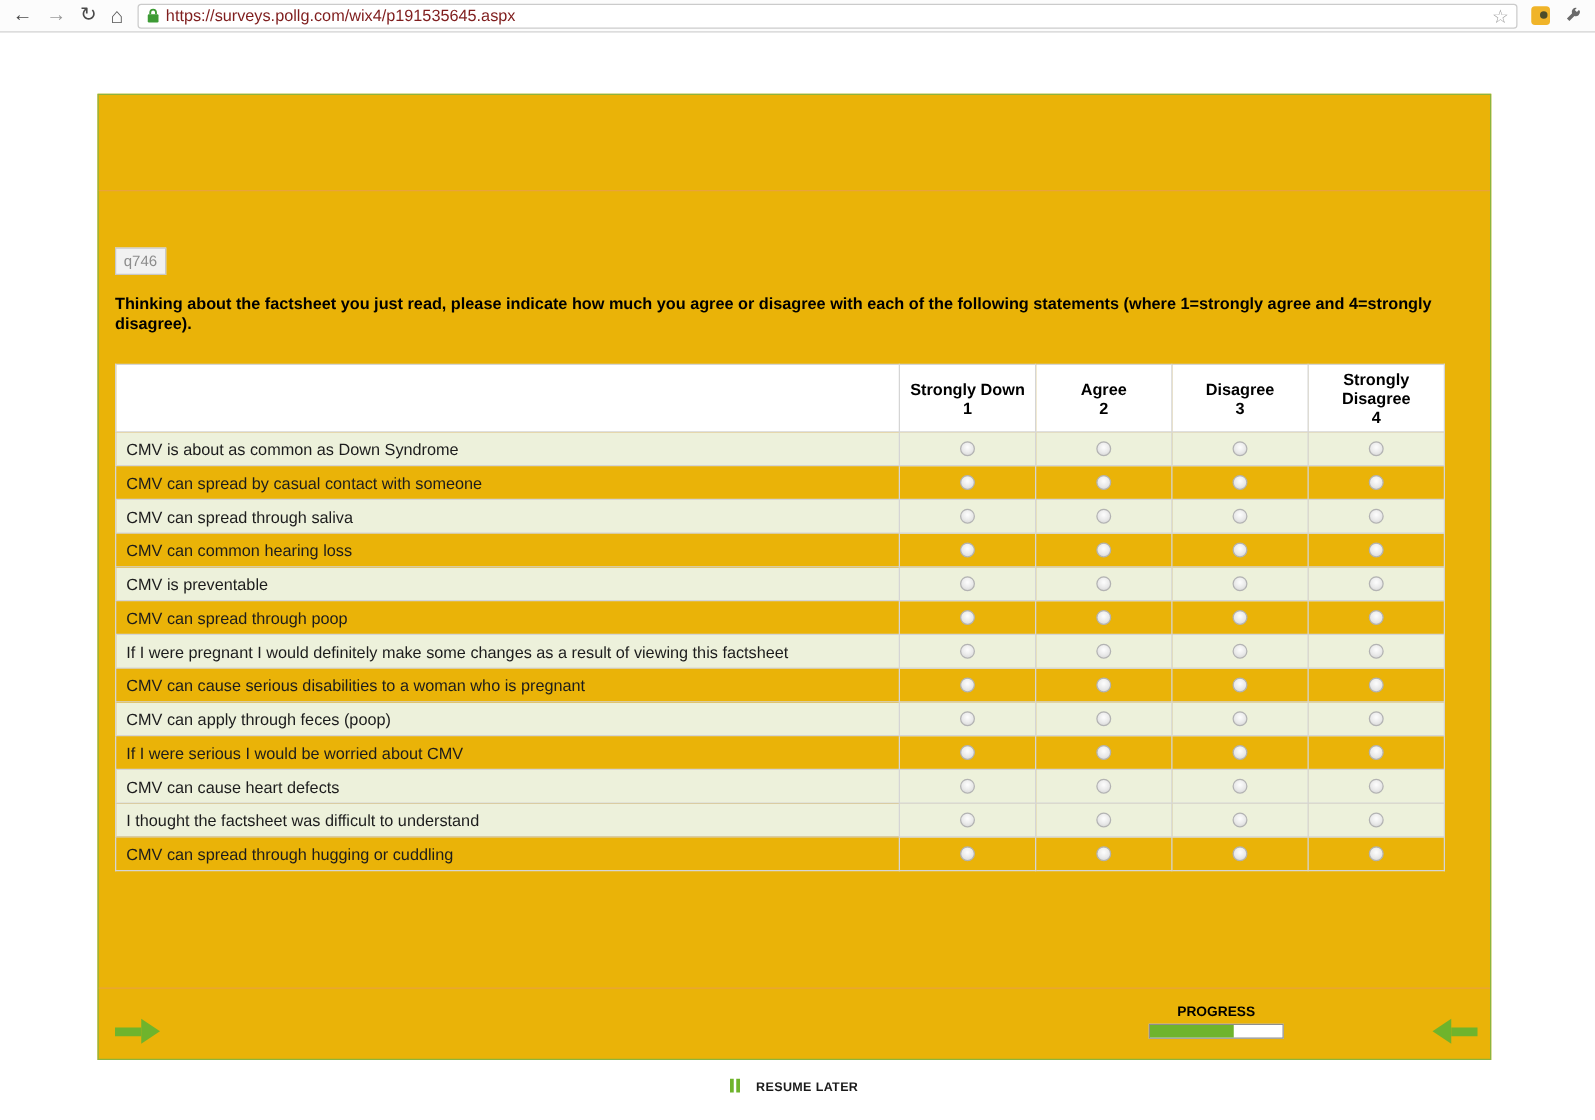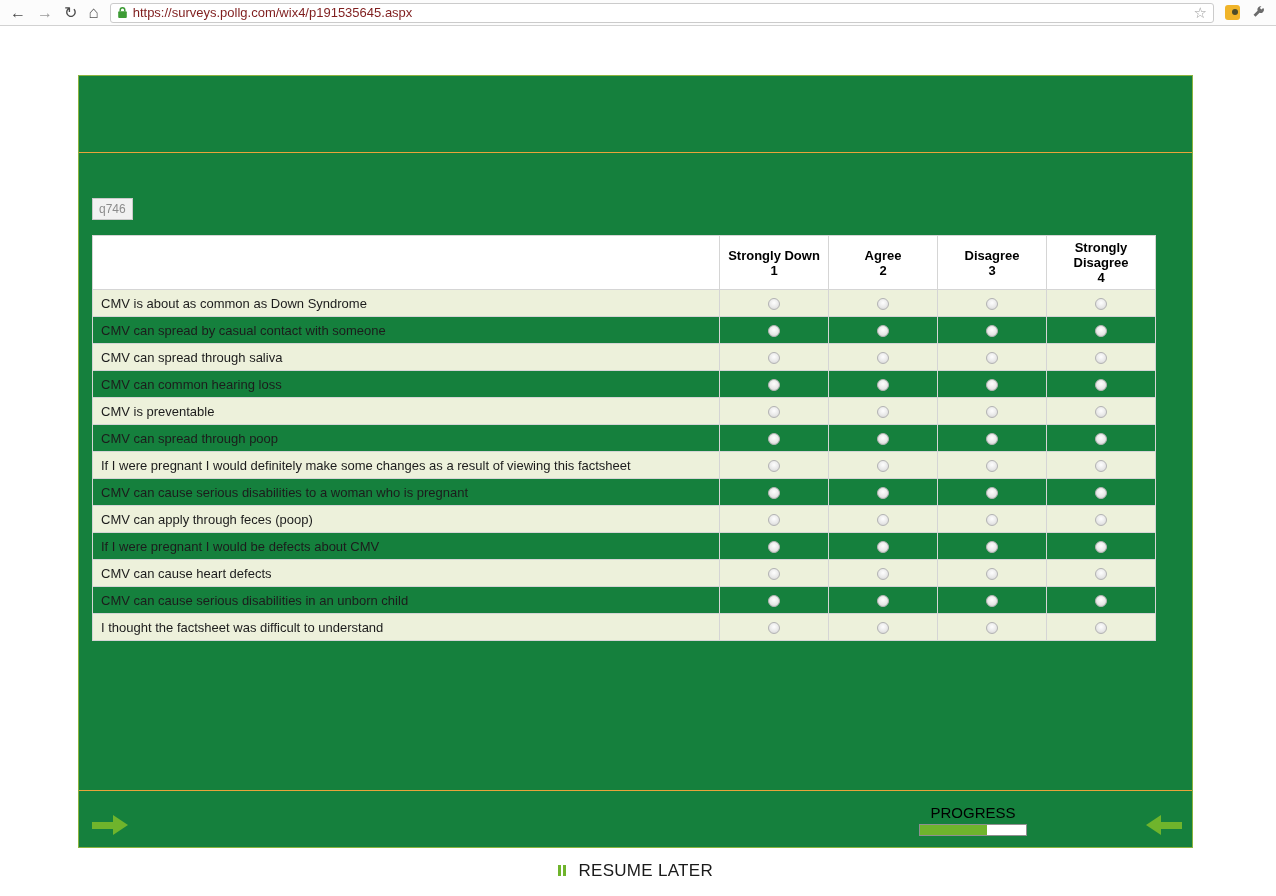--- a/index.html
+++ b/index.html
@@ -16,21 +16,21 @@
              background:#fff; display:flex; align-items:center; padding:0 6px; gap:5px; }
   .url-text { flex:1; font-size:13px; color:#7f1d1d; white-space:nowrap; overflow:hidden; }
   .star-icon { font-size:15px; color:#9a9a9a; cursor:pointer; }
   .ext-icon { width:15px; height:15px; border-radius:3px; background:#f0b429; position:relative; cursor:pointer; }
   .ext-icon::after { content:""; position:absolute; right:2px; top:4px; width:6px; height:6px;
                      border-radius:50%; background:#4c4c2a; }
   .wrench-icon { cursor:pointer; display:flex; align-items:center; }
 
   
   .survey-box { margin:49px 0 0 78px; width:1115px; height:773px;
-                border:1px solid #8CB43F; display:flex; flex-direction:column; background:#15803d; }
+                border:1px solid #8CB43F; display:flex; flex-direction:column; background:#eab308; }
   .survey-header { height:77px; border-bottom:1px solid #E9A33B; }
   .survey-content { flex:1; padding:45px 12px 0 13px; }
 
   .qid-badge { display:inline-block; border:1px solid #c9c9c9; background:#f1f1f1;
                color:#8c8c8c; font-size:12px; padding:3px 6px; margin-bottom:15px; }
   .question-text { font-size:13px; font-weight:bold; color:#000; line-height:16px;
                    max-width:1085px; margin-bottom:24px; }
 
   
   table.grid { border-collapse:collapse; table-layout:fixed; width:1063px; }
@@ -51,29 +51,29 @@
   .survey-footer { height:57px; border-top:1px solid #E9A33B; position:relative; }
   .arrow { position:absolute; top:24px; display:flex; align-items:center; cursor:pointer; }
   .arrow-forward { left:13px; }
   .arrow-back { right:10px; }
   .arrow .shaft { width:21px; height:7px; background:#6FB42C; }
   .arrow .head-right { width:0; height:0; border-top:10px solid transparent;
                        border-bottom:10px solid transparent; border-left:15px solid #6FB42C; }
   .arrow .head-left { width:0; height:0; border-top:10px solid transparent;
                       border-bottom:10px solid transparent; border-right:15px solid #6FB42C; }
   .progress-wrap { position:absolute; left:840px; top:13px; width:108px; text-align:center; }
-  .progress-label { font-size:15px; font-weight:normal; color:#000; margin-bottom:3px; }
+  .progress-label { font-size:11px; font-weight:bold; color:#000; margin-bottom:3px; }
   .progress-bar { width:108px; height:12px; border:1px solid #8f8f8f; background:#fff; }
   .progress-fill { height:100%; background:#6FB42C; }
 
   
   .resume-later { width:1115px; margin-left:78px; margin-top:13px; text-align:center; cursor:pointer; }
   .pause-icon { display:inline-block; vertical-align:middle; margin-right:6px; }
   .pause-icon i { display:inline-block; width:3px; height:11px; background:#6FB42C; margin-right:2px; }
-  .resume-label { font-size:17px; font-weight:normal; color:#1a1a1a; vertical-align:middle; letter-spacing:0.3px; }
+  .resume-label { font-size:10px; font-weight:bold; color:#1a1a1a; vertical-align:middle; letter-spacing:0.3px; }
 </style>
 </head>
 <body>
 
 <div class="chrome">
   <span class="nav-icon">←</span>
   <span class="nav-icon fwd">→</span>
   <span class="nav-icon">↻</span>
   <span class="nav-icon home">⌂</span>
   <div class="omnibox">
@@ -92,20 +92,21 @@
       <path d="M13.8 4.2a3.6 3.6 0 0 1-4.7 4.1L4.8 12.6l-2.1-2.1 4.3-4.3A3.6 3.6 0 0 1 11.1 1.4L9.4 3.1l1.8 1.8 1.7-1.7c.4.3.7.6.9 1z" fill="#6b6b6b"></path>
     </svg>
   </span>
 </div>
 
 <div class="survey-box">
   <div class="survey-header"></div>
 
   <div class="survey-content">
     <span class="qid-badge">q746</span>
+    <p class="question-text">Thinking about the factsheet you just read, please indicate how much you agree or disagree with each of the following statements (where 1=strongly agree and 4=strongly disagree).</p>
 
     <table class="grid">
       <colgroup>
         <col style="width:627px">
         <col style="width:109px">
           <col style="width:109px">
           <col style="width:109px">
           <col style="width:109px">
       </colgroup>
       <thead>
@@ -187,46 +188,46 @@
             <td class="radio-cell"><input type="radio" name="row7" style=""></td>
           </tr>
           <tr class="alt">
             <td class="statement">CMV can apply through feces (poop)</td>
             <td class="radio-cell"><input type="radio" name="row8" style=""></td>
             <td class="radio-cell"><input type="radio" name="row8" style=""></td>
             <td class="radio-cell"><input type="radio" name="row8" style=""></td>
             <td class="radio-cell"><input type="radio" name="row8" style=""></td>
           </tr>
           <tr>
-            <td class="statement">If I were pregnant I would be defects about CMV</td>
+            <td class="statement">If I were serious I would be worried about CMV</td>
             <td class="radio-cell"><input type="radio" name="row9" style=""></td>
             <td class="radio-cell"><input type="radio" name="row9" style=""></td>
             <td class="radio-cell"><input type="radio" name="row9" style=""></td>
             <td class="radio-cell"><input type="radio" name="row9" style=""></td>
           </tr>
           <tr class="alt">
             <td class="statement">CMV can cause heart defects</td>
             <td class="radio-cell"><input type="radio" name="row10" style=""></td>
             <td class="radio-cell"><input type="radio" name="row10" style=""></td>
             <td class="radio-cell"><input type="radio" name="row10" style=""></td>
             <td class="radio-cell"><input type="radio" name="row10" style=""></td>
           </tr>
-          <tr>
-            <td class="statement">CMV can cause serious disabilities in an unborn child</td>
-            <td class="radio-cell"><input type="radio" name="row11" style=""></td>
-            <td class="radio-cell"><input type="radio" name="row11" style=""></td>
-            <td class="radio-cell"><input type="radio" name="row11" style=""></td>
-            <td class="radio-cell"><input type="radio" name="row11" style=""></td>
-          </tr>
           <tr class="alt">
             <td class="statement">I thought the factsheet was difficult to understand</td>
             <td class="radio-cell"><input type="radio" name="row12" style=""></td>
             <td class="radio-cell"><input type="radio" name="row12" style=""></td>
             <td class="radio-cell"><input type="radio" name="row12" style=""></td>
             <td class="radio-cell"><input type="radio" name="row12" style=""></td>
+          </tr>
+          <tr>
+            <td class="statement">CMV can spread through hugging or cuddling</td>
+            <td class="radio-cell"><input type="radio" name="row13" style=""></td>
+            <td class="radio-cell"><input type="radio" name="row13" style=""></td>
+            <td class="radio-cell"><input type="radio" name="row13" style=""></td>
+            <td class="radio-cell"><input type="radio" name="row13" style=""></td>
           </tr>
         </tbody>
     </table>
   </div>
 
   <div class="survey-footer">
     <div class="arrow arrow-forward">
       <span class="shaft"></span>
       <span class="head-right"></span>
     </div>

